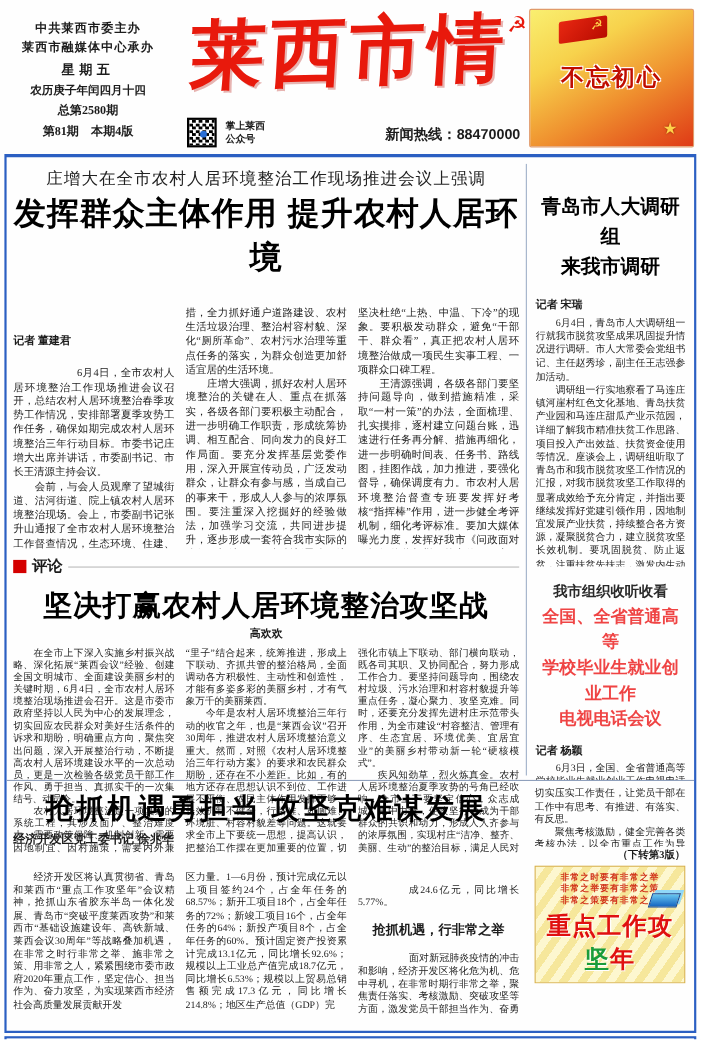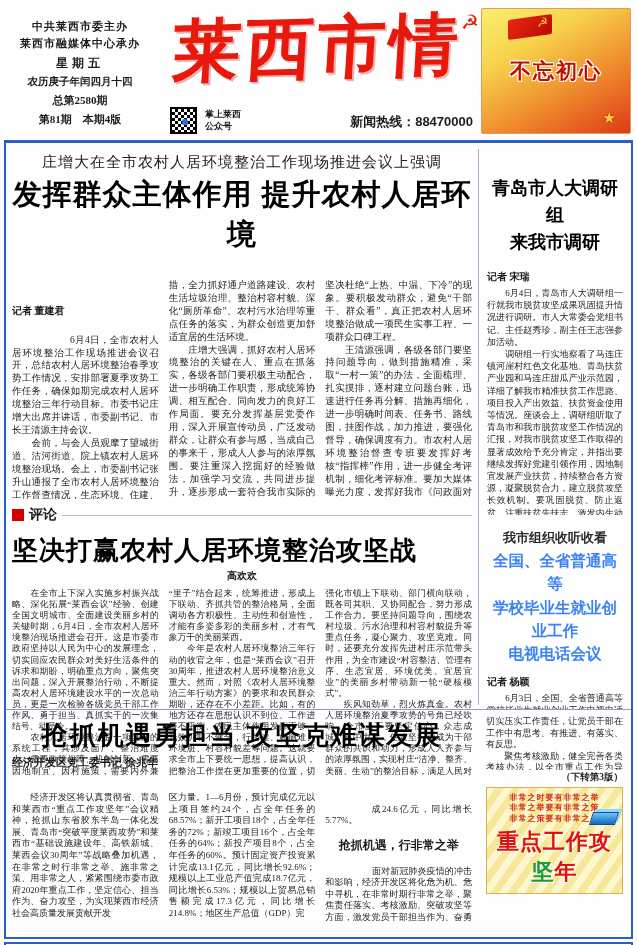--- a/index.html
+++ b/index.html
@@ -70,31 +70,31 @@
   .cols3 { display:flex; gap:10px; }
   .colx { flex:1; font-size:9.5px; line-height:12.9px; text-align:justify; white-space:pre-wrap; overflow:hidden; }
   .lead-col { height:220px; }
   .byline { font-weight:bold; font-size:10px; margin-bottom:3px; }
 
   
   .comment-header { display:flex; align-items:center; gap:5px; margin-top:7px; }
   .red-square { width:12px; height:12px; background:#d40000; }
   .comment-label { font-weight:900; font-size:14px; }
   .comment-rule { flex:1; height:1px; background:#b9b9b9; }
-  .comment-title { text-align:left; font-size:26px; font-weight:900; letter-spacing:1px; margin:9px 0 1px; color:#000; }
+  .comment-title { text-align:center; font-size:26px; font-weight:900; letter-spacing:1px; margin:9px 0 1px; color:#000; }
   .comment-author { text-align:center; font-size:10px; font-weight:bold; margin-bottom:5px; }
   .comment-col { height:188px; font-size:8.8px; line-height:11.1px; }
 
   
   .sb1-title { text-align:center; font-size:18px; font-weight:900; line-height:1.5; margin:30px 0 14px; white-space:pre-line; color:#000; }
   .sb-byline { font-size:10px; font-weight:bold; margin:2px 0 3px; }
   .sb-body { font-size:9px; line-height:12.2px; text-align:justify; white-space:pre-wrap; overflow:hidden; }
   .sb1-body { height:228px; }
   .sb2-kicker { text-align:center; font-size:13px; font-weight:bold; color:#2a2a2a; margin-top:14px; }
-  .sb2-title { text-align:center; font-size:15.5px; font-weight:900; line-height:1.5; white-space:pre-line; color:#3b82f6; margin:2px 0 10px; }
+  .sb2-title { text-align:center; font-size:15.5px; font-weight:900; line-height:1.5; white-space:pre-line; color:#ef4444; margin:2px 0 10px; }
   .sb2-body { height:118px; }
 
   
   .bottom { display:flex; border-top:1px solid #8fa0bc; height:185px; padding:2px 4px 0 6px; }
   .bottom-main { width:466px; padding-right:6px; }
   .bottom-title { text-align:center; font-size:26px; font-weight:900; letter-spacing:2px; margin:6px 0 2px; color:#000; }
   .bottom-byline { font-size:11px; font-weight:bold; margin-bottom:22px; }
   .bottom-col { height:132px; font-size:9px; line-height:11.6px; }
   .subhead { text-align:center; font-weight:900; font-size:12px; margin:2px 0;
     font-family:"Liberation Sans","DejaVu Sans",sans-serif; }

